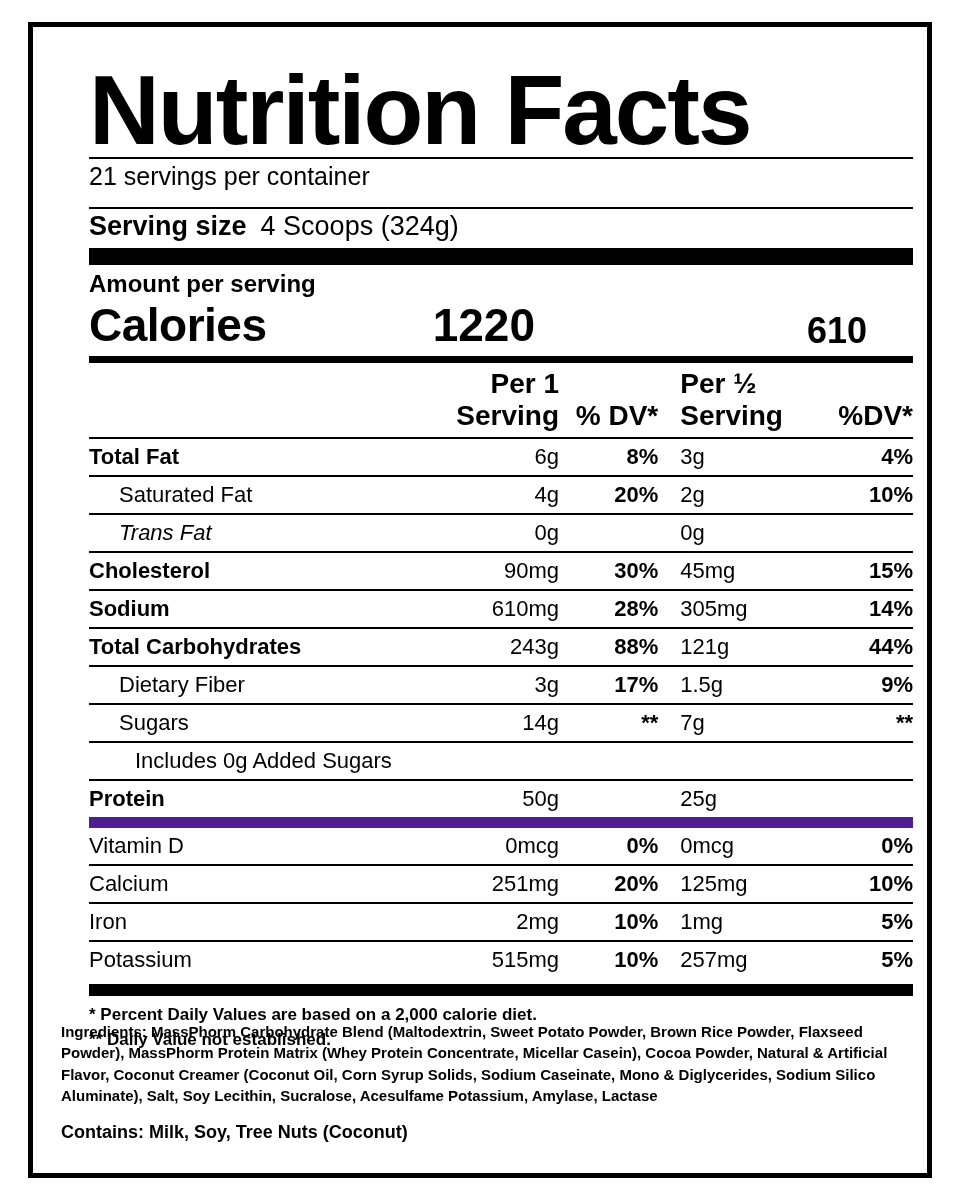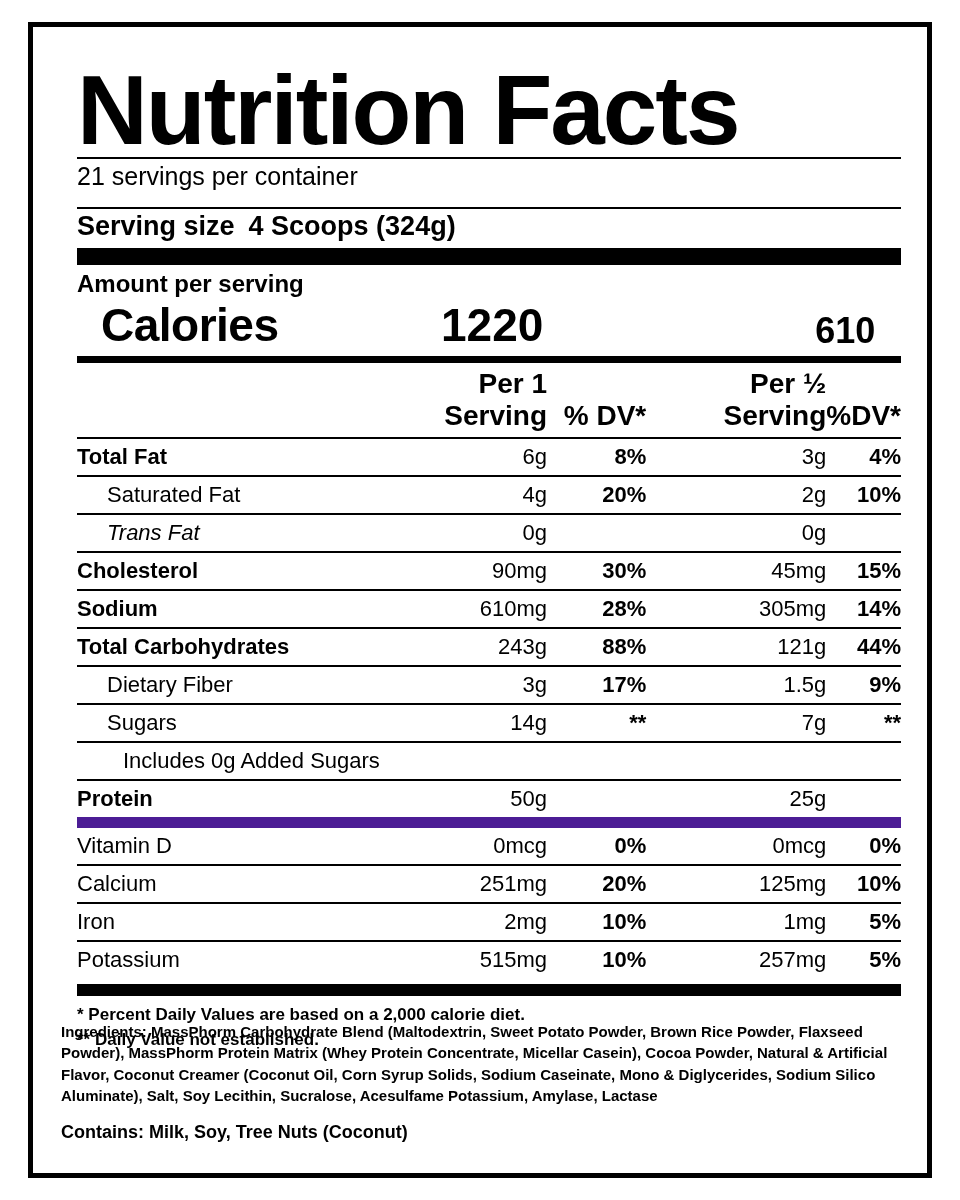--- a/index.html
+++ b/index.html
@@ -19,21 +19,21 @@
     left: 28px;
     top: 22px;
     width: 904px;
     height: 1156px;
     border: 5px solid #000;
     box-sizing: border-box;
     background: #fff;
   }
   .inner {
     position: absolute;
-    left: 44px;
+    left: 56px;
     top: 38px;
     width: 824px;
   }
 
   
   .title {
     font-family: "Liberation Sans", sans-serif;
     font-weight: bold;
     font-size: 98px;
     line-height: 0.92;
@@ -47,42 +47,41 @@
   .servings {
     font-size: 25px;
     padding: 3px 0 16px 0;
   }
   .serving-size {
     font-size: 27px;
     font-weight: bold;
     padding: 2px 0 6px 0;
   }
   .serving-size .ss-val {
-    font-weight: bold;
+    font-weight: normal;
     padding-left: 14px;
   }
 
   .amount-per {
     font-size: 24px;
     font-weight: bold;
     padding: 5px 0 0 0;
   }
 
   .cal-row {
     display: flex;
     align-items: flex-end;
     padding-bottom: 4px;
   }
   .cal-label {
     font-size: 46px;
     font-weight: bold;
     letter-spacing: -0.5px;
     flex: 0 0 auto;
     width: 340px;
-    margin-left: 24px;
   }
   .cal-v1 {
     font-size: 46px;
     font-weight: bold;
     flex: 1 1 auto;
     text-align: right;
     padding-right: 92px;
   }
   .cal-v2 {
     font-size: 36px;
@@ -98,21 +97,21 @@
     border-collapse: collapse;
     font-size: 22px;
   }
   table.nf td {
     padding: 5px 0 5px 0;
     vertical-align: bottom;
   }
   .col-name  { text-align: left; width: 300px; }
   .col-amt1  { text-align: right; width: 170px; }
   .col-dv1   { text-align: right; width: 110px; padding-right: 22px !important; }
-  .col-amt2  { text-align: right; width: 170px; }
+  .col-amt2  { width: 170px; }
   .col-dv2   { text-align: right; width: 74px; }
 
   .hdr td {
     font-weight: bold;
     font-size: 28px;
     padding-bottom: 7px;
     padding-top: 4px;
   }
   .b { font-weight: bold; }
   .it { font-style: italic; margin-top: 47px; }

